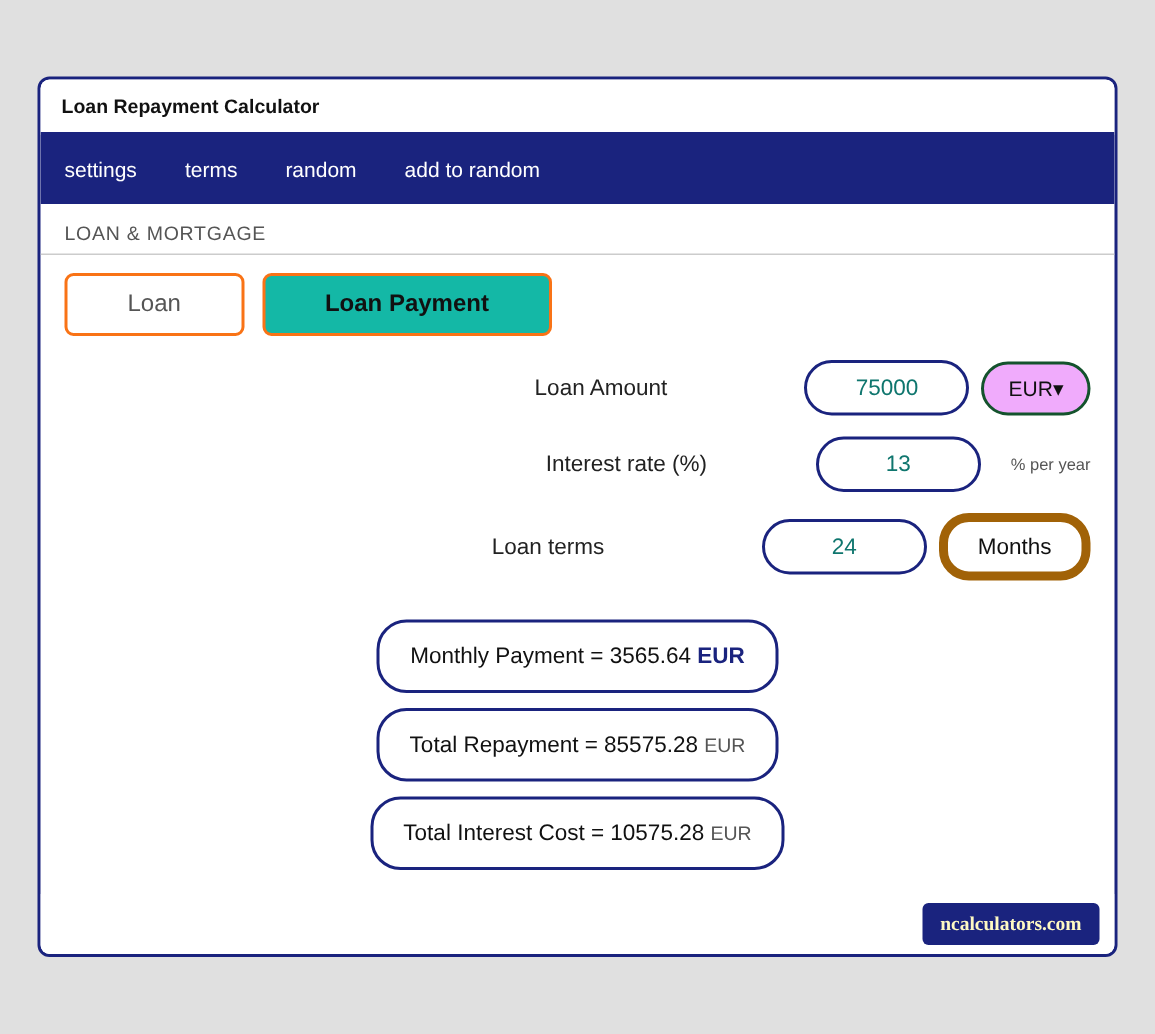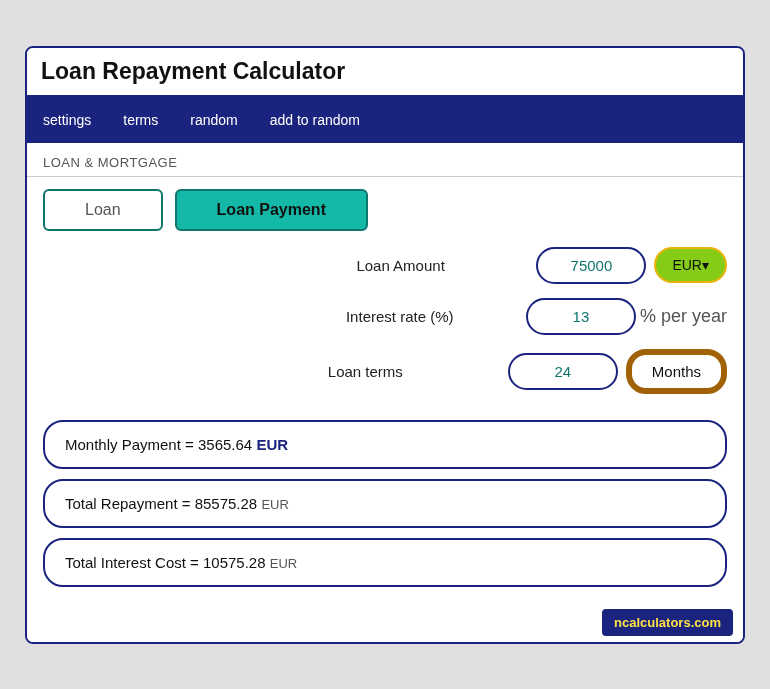--- a/index.html
+++ b/index.html
@@ -16,21 +16,21 @@
       background: #fff;
       border: 2px solid #1a237e;
       border-radius: 8px;
       width: 720px;
       overflow: hidden;
     }
     .title-bar {
       background: #fff;
       border-bottom: 2px solid #1a237e;
       padding: 10px 14px;
-      font-size: 23px;
+      font-size: 13px;
       font-weight: bold;
       color: #111;
     }
     .tabs {
       background: #1a237e;
       display: flex;
       gap: 0;
     }
     .tab {
       color: #fff;
@@ -46,21 +46,21 @@
       color: #555;
       letter-spacing: 0.5px;
       border-bottom: 1px solid #ccc;
     }
     .mode-tabs {
       display: flex;
       padding: 12px 16px;
       gap: 12px;
     }
     .mode-tab {
-      border: 2px solid #0f766e;
+      border: 2px solid #f97316;
       border-radius: 6px;
       padding: 10px 40px;
       font-size: 16px;
       cursor: pointer;
       background: #fff;
       color: #111;
     }
     .mode-tab.active {
       background: #14b8a6;
       font-weight: normal;
@@ -89,49 +89,50 @@
       border: 2px solid #1a237e;
       border-radius: 20px;
       padding: 8px 16px;
       font-size: 15px;
       text-align: center;
       width: 110px;
       outline: none;
       color: #0f766e;
     }
     .field-suffix {
-      font-size: 18px;
-      color: #555;
-      margin-left: 4px;
+      font-size: 11px;
+      color: #555;
+      margin-left: 20px;
     }
     .currency-btn {
-      border: 2px solid #eab308;
+      border: 2px solid #14532d;
       border-radius: 20px;
       padding: 8px 16px;
       font-size: 14px;
       cursor: pointer;
-      background: #84cc16;
+      background: #f0abfc;
       color: #111;
       margin-left: 8px;
     }
     .months-btn {
       border: 6px solid #a16207;
       border-radius: 20px;
       padding: 8px 20px;
       font-size: 15px;
       cursor: pointer;
       background: #fff;
       color: #111;
       margin-left: 8px;
     }
     .result-boxes {
       padding: 0 16px 16px 16px;
       display: flex;
       flex-direction: column;
       gap: 10px;
+      align-items: center;
     }
     .result-box {
       border: 2px solid #1a237e;
       border-radius: 20px;
       padding: 14px 20px;
       font-size: 15px;
       color: #111;
     }
     .result-box .eur-highlight {
       color: #1a237e;
@@ -143,25 +144,26 @@
       font-size: 13px;
     }
     .footer {
       display: flex;
       justify-content: flex-end;
       padding: 6px 10px;
       background: #fff;
     }
     .footer-brand {
       background: #1a237e;
-      color: #fde047;
+      color: #fef9c3;
       padding: 6px 12px;
       border-radius: 4px;
       font-size: 13px;
       font-weight: bold;
+      font-family: Liberation Serif, serif;
     }
   </style>
 </head>
 <body>
 
 <div class="calculator-wrapper">
 
   <div class="title-bar">
     <span>Loan Repayment Calculator</span>
   </div>

